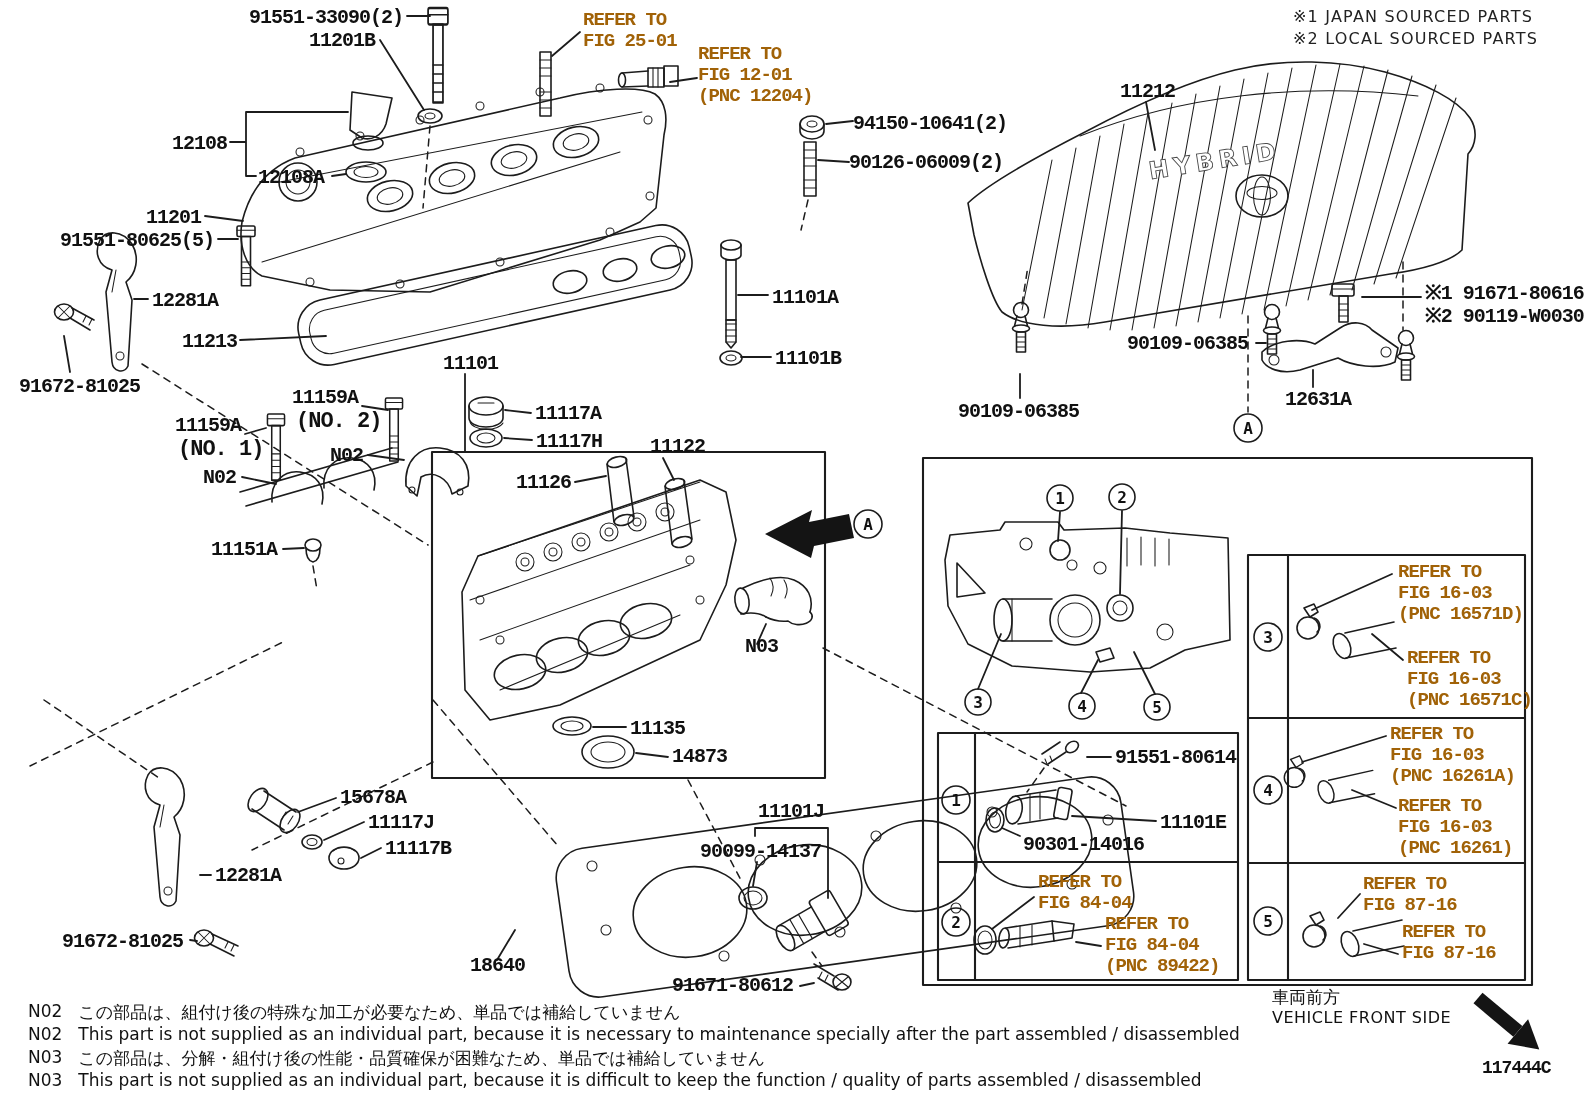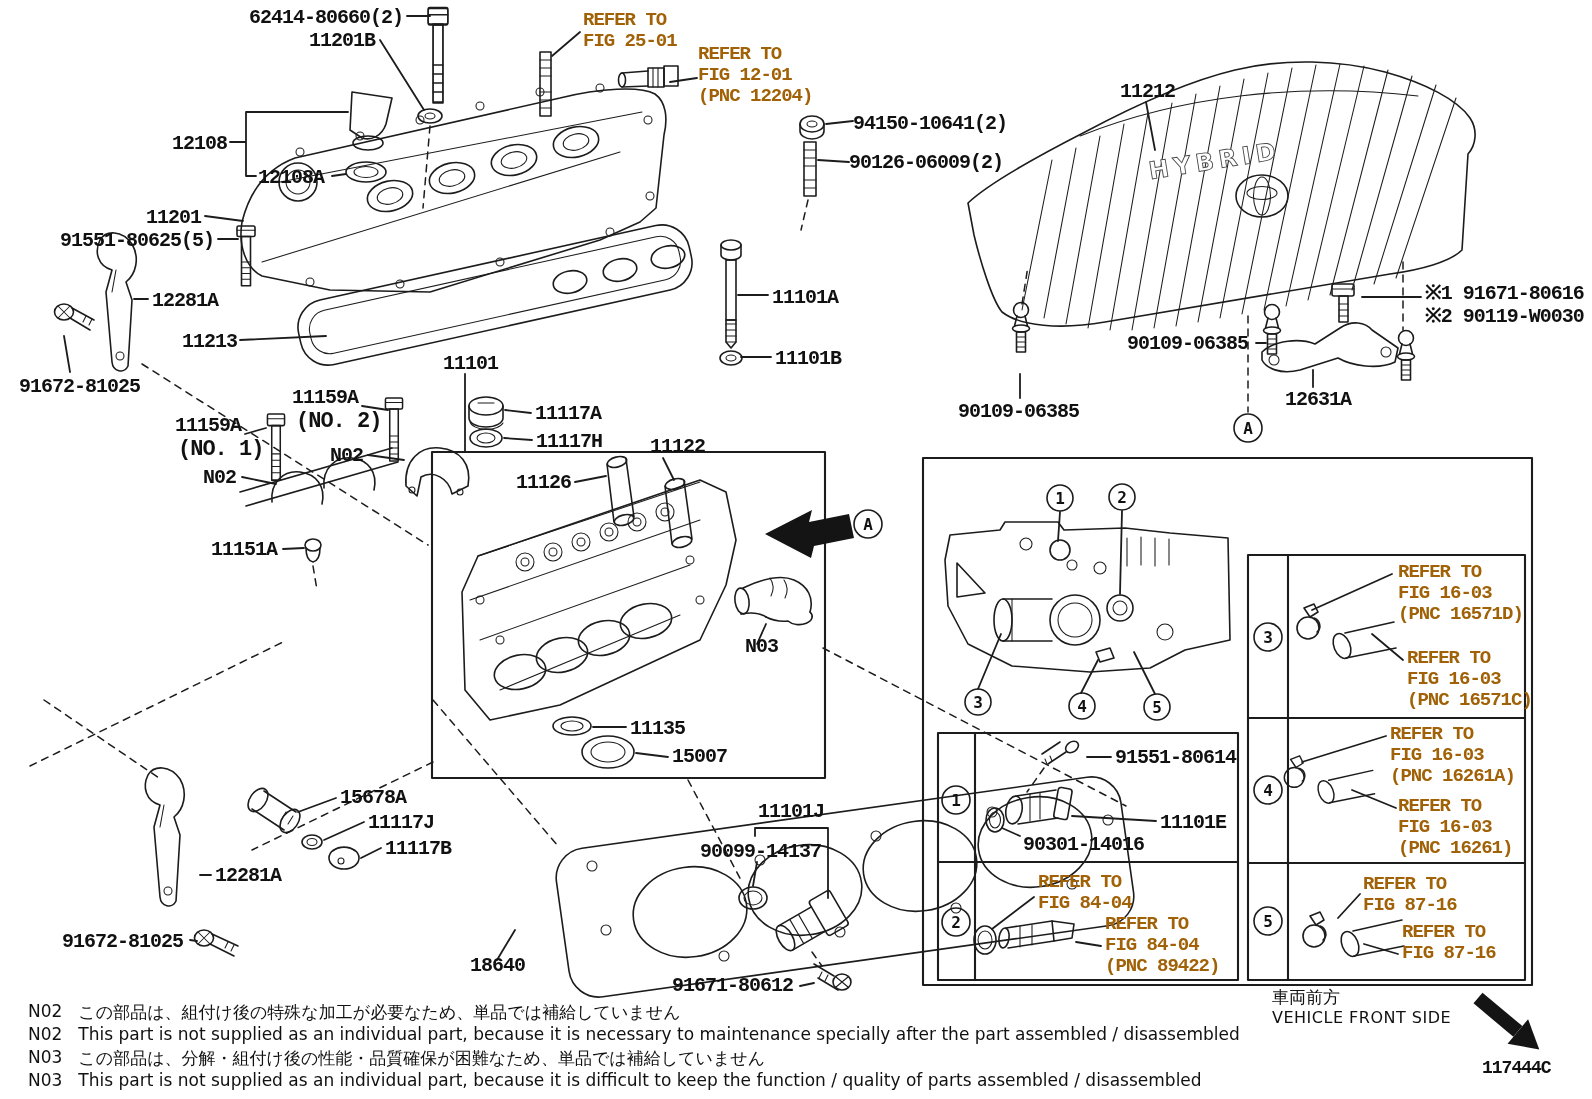--- a/index.html
+++ b/index.html
@@ -532,22 +532,26 @@
     <g>
       <circle cx="1268" cy="790" r="14" class="ln" fill="#fff"></circle>
       <text x="1268" y="796" class="cot">4</text>
     </g>
     <g>
       <circle cx="1268" cy="921" r="14" class="ln" fill="#fff"></circle>
       <text x="1268" y="927" class="cot">5</text>
     </g>
   </svg>
 
-
-  <div class="pn" style="left:249px;top:6px">62414-80660(2)</div>
+  <div class="legend">
+    <div>※1 JAPAN SOURCED PARTS</div>
+    <div>※2 LOCAL SOURCED PARTS</div>
+  </div>
+
+  <div class="pn" style="left:249px;top:6px">91551-33090(2)</div>
   <div class="pn" style="left:309px;top:29px">11201B</div>
   <div class="pn" style="left:172px;top:132px">12108</div>
   <div class="pn" style="left:258px;top:166px">12108A</div>
   <div class="pn" style="left:60px;top:229px">91551-80625(5)</div>
   <div class="pn" style="left:146px;top:206px">11201</div>
   <div class="pn" style="left:152px;top:289px">12281A</div>
   <div class="pn" style="left:182px;top:330px">11213</div>
   <div class="pn" style="left:19px;top:375px">91672-81025</div>
   <div class="pn" style="left:443px;top:352px">11101</div>
 
@@ -578,21 +582,21 @@
   <div class="pn sm" style="left:178px;top:437px">(NO. 1)</div>
   <div class="pn" style="left:330px;top:444px">N02</div>
   <div class="pn" style="left:203px;top:466px">N02</div>
   <div class="pn" style="left:535px;top:402px">11117A</div>
   <div class="pn" style="left:536px;top:430px">11117H</div>
   <div class="pn" style="left:650px;top:435px">11122</div>
   <div class="pn" style="left:516px;top:471px">11126</div>
   <div class="pn" style="left:211px;top:538px">11151A</div>
   <div class="pn" style="left:745px;top:635px">N03</div>
   <div class="pn" style="left:630px;top:717px">11135</div>
-  <div class="pn" style="left:672px;top:745px">15007</div>
+  <div class="pn" style="left:672px;top:745px">14873</div>
 
   <div class="pn" style="left:340px;top:786px">15678A</div>
   <div class="pn" style="left:368px;top:811px">11117J</div>
   <div class="pn" style="left:385px;top:837px">11117B</div>
   <div class="pn" style="left:215px;top:864px">12281A</div>
   <div class="pn" style="left:62px;top:930px">91672-81025</div>
   <div class="pn" style="left:470px;top:954px">18640</div>
   <div class="pn" style="left:758px;top:800px">11101J</div>
   <div class="pn" style="left:700px;top:840px">90099-14137</div>
   <div class="pn" style="left:672px;top:974px">91671-80612</div>

